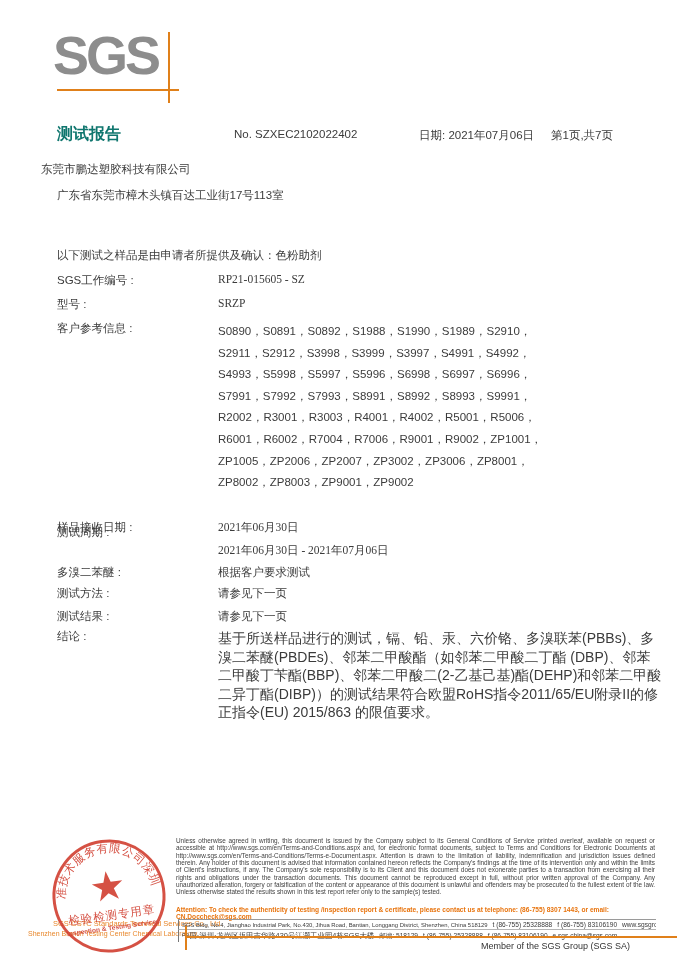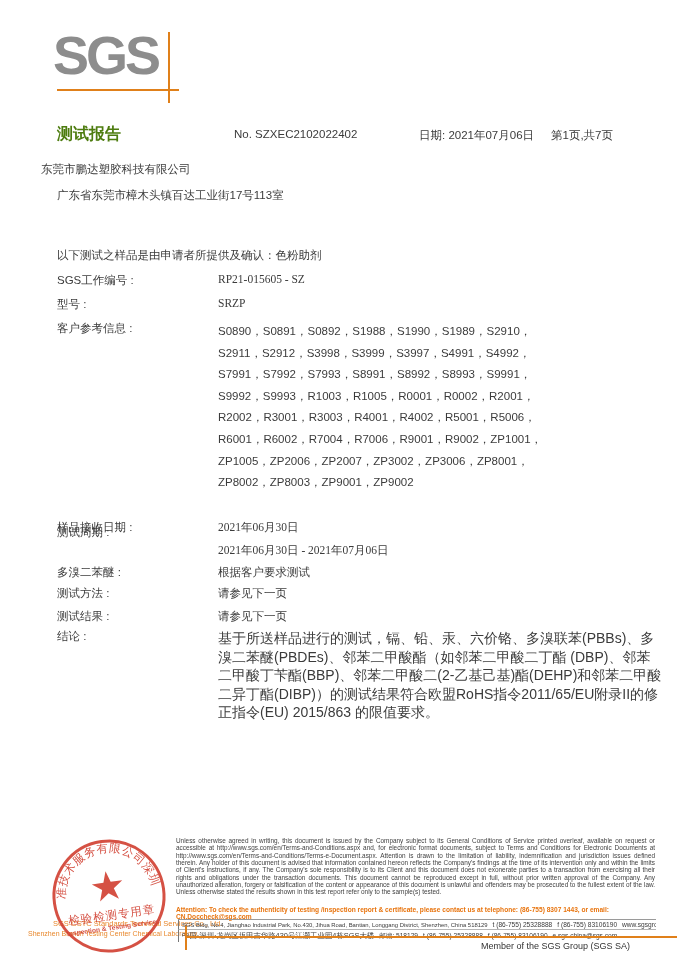--- a/index.html
+++ b/index.html
@@ -8,21 +8,21 @@
     font-family:"Liberation Sans", sans-serif; color:#3b3b3b; overflow:hidden;
   }
   .abs { position:absolute; }
 
   
   .logo-text { left:53px; top:28px; font-size:54px; font-weight:bold;
     color:#8d8d8d; letter-spacing:-3px; line-height:1; }
   .logo-hline { left:57px; top:89px; width:122px; height:2px; background:#e0801a; }
   .logo-vline { left:168px; top:32px; width:2px; height:71px; background:#e0801a; }
 
-  .title { left:57px; top:124px; font-size:16px; font-weight:bold; color:#4d7c0f; }
+  .title { left:57px; top:124px; font-size:16px; font-weight:bold; color:#0f766e; }
   .report-no { left:234px; top:128px; font-size:11.5px; }
   .report-date { left:419px; top:128px; font-size:11.5px; }
   .report-page { left:551px; top:128px; font-size:11.5px; }
 
   .company-name { left:41px; top:162px; font-size:11.5px; }
   .company-addr { left:57px; top:188px; font-size:11.5px; }
   .statement { left:57px; top:248px; font-size:11.5px; }
 
   .lbl { position:absolute; left:57px; font-size:11.5px; }
   .val { position:absolute; left:218px; font-size:11.5px;font-family:Liberation Serif, serif; }
@@ -75,22 +75,22 @@
   <div class="lbl" style="top:273px">SGS工作编号 :</div>
   <div class="val" style="top:273px">RP21-015605 - SZ</div>
 
   <div class="lbl" style="top:297px">型号 :</div>
   <div class="val" style="top:297px">SRZP</div>
 
   <div class="lbl" style="top:321px">客户参考信息 :</div>
   <div class="abs ref-lines">
     <div>S0890，S0891，S0892，S1988，S1990，S1989，S2910，</div>
     <div>S2911，S2912，S3998，S3999，S3997，S4991，S4992，</div>
+    <div>S4993，S5998，S5997，S5996，S6998，S6997，S6996，</div>
     <div>S7991，S7992，S7993，S8991，S8992，S8993，S9991，</div>
-    <div>S9992，S9993，R1003，R1005，R0001，R0002，R2001，</div>
     <div>R2002，R3001，R3003，R4001，R4002，R5001，R5006，</div>
     <div>R6001，R6002，R7004，R7006，R9001，R9002，ZP1001，</div>
     <div>ZP1005，ZP2006，ZP2007，ZP3002，ZP3006，ZP8001，</div>
     <div>ZP8002，ZP8003，ZP9001，ZP9002</div>
   </div>
 
   <div class="lbl" style="top:520px">样品接收日期 :</div>
   <div class="val" style="top:520px">2021年06月30日</div>
 
   <div class="lbl" style="top:525px">测试周期 :</div>

